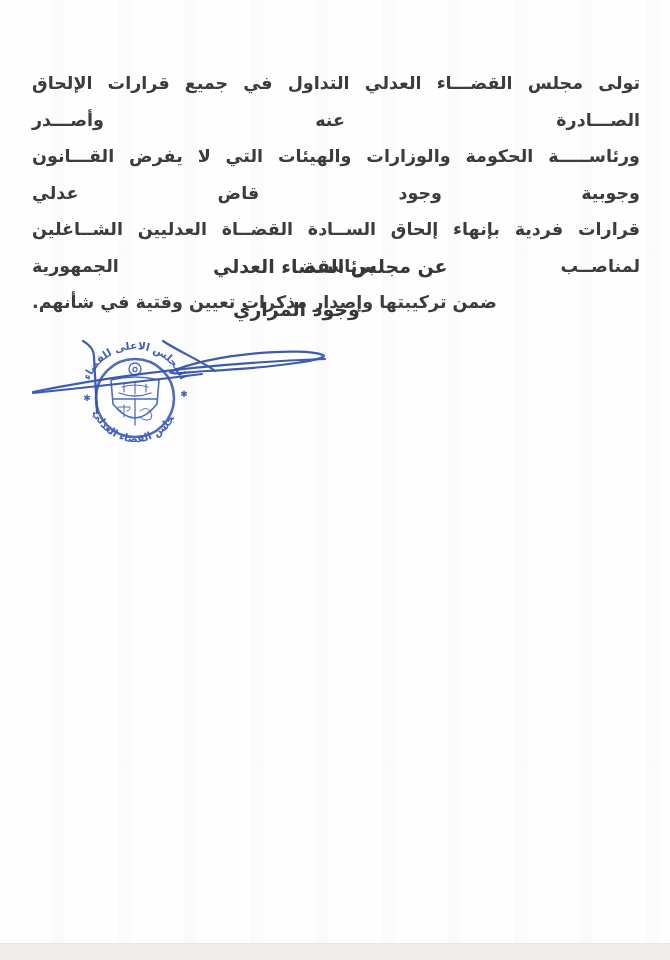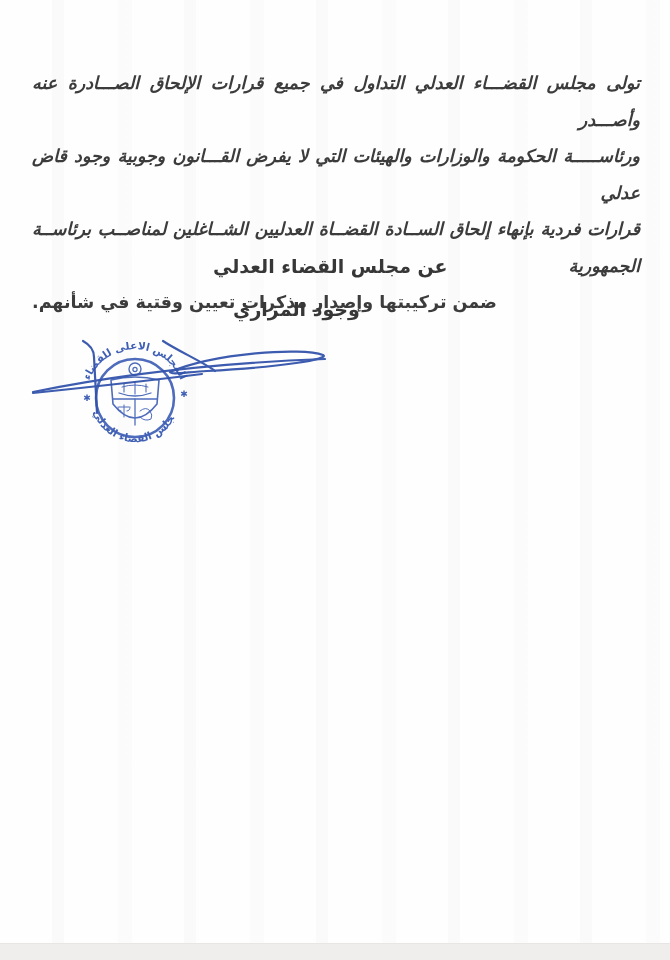--- a/index.html
+++ b/index.html
@@ -20,21 +20,21 @@
         rgba(140,140,140,0.025) 118px, rgba(140,140,140,0.025) 132px);
   }
 
   .para {
     position:absolute; top:65px; right:30px; width:608px;
     direction:rtl; color:#3c3c3c; font-size:17.5px; font-weight:700;
   }
   .para .line { line-height:36.5px; white-space:nowrap; }
   .para .line.just {
     white-space:normal;
-    text-align:justify; text-align-last:justify;font-style:italic;
+    text-align:justify; text-align-last:justify;
   }
   .para .line.last { text-align:left; }
 
   .sig-onbehalf {
     position:absolute; top:255px; left:213px; direction:rtl;
     color:#373737; font-size:19px; font-weight:700; white-space:nowrap;
   }
   .sig-name {
     position:absolute; top:298px; left:233px; direction:rtl;
     color:#373737; font-size:19px; font-weight:700; white-space:nowrap;

